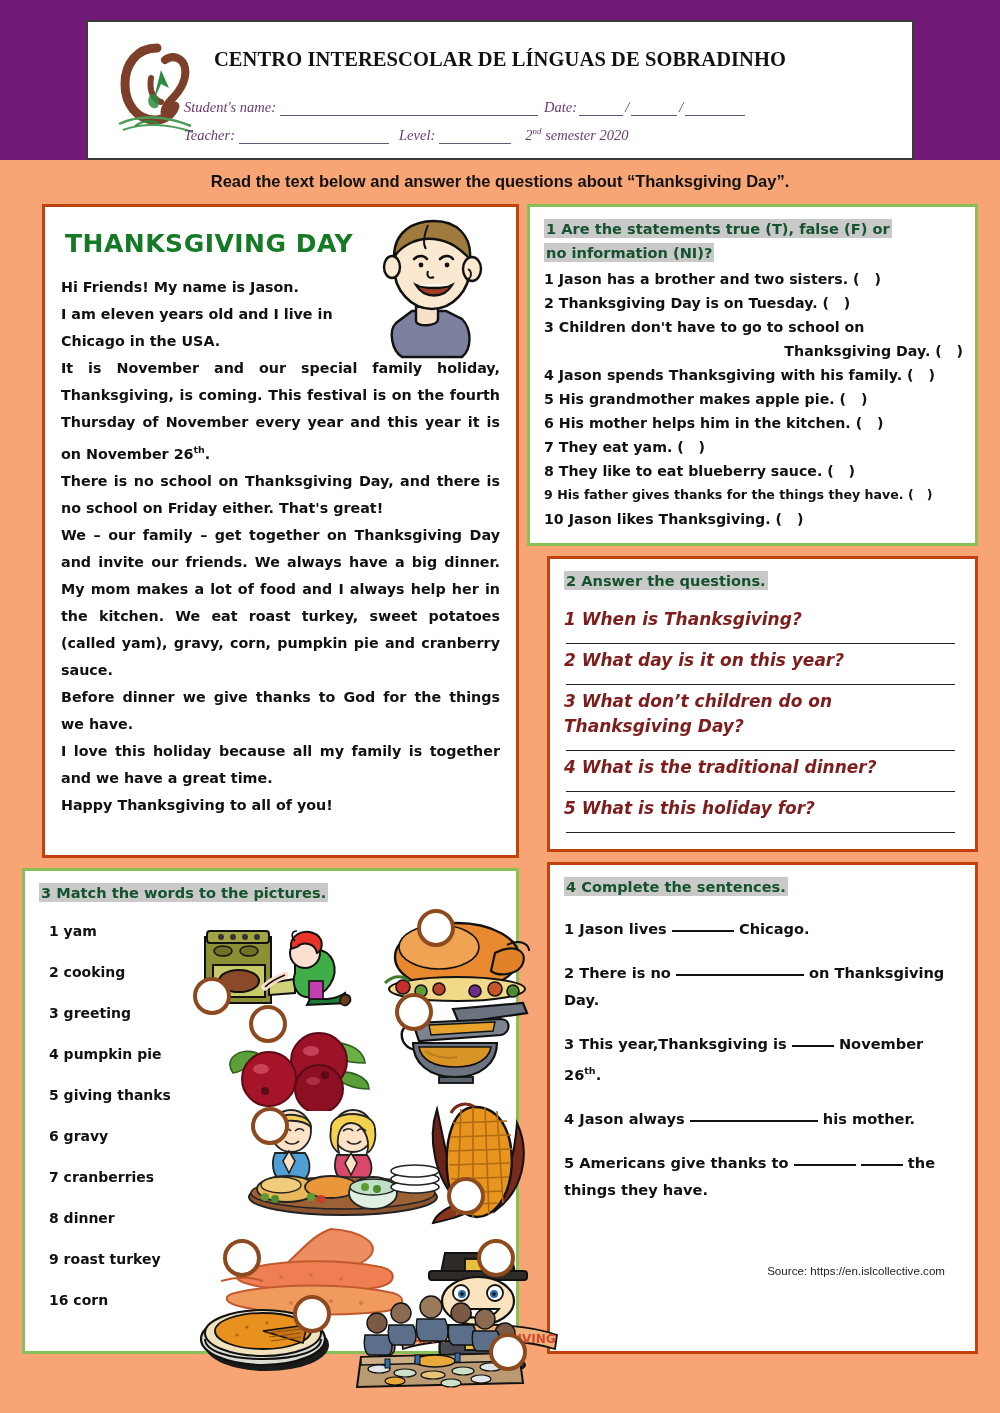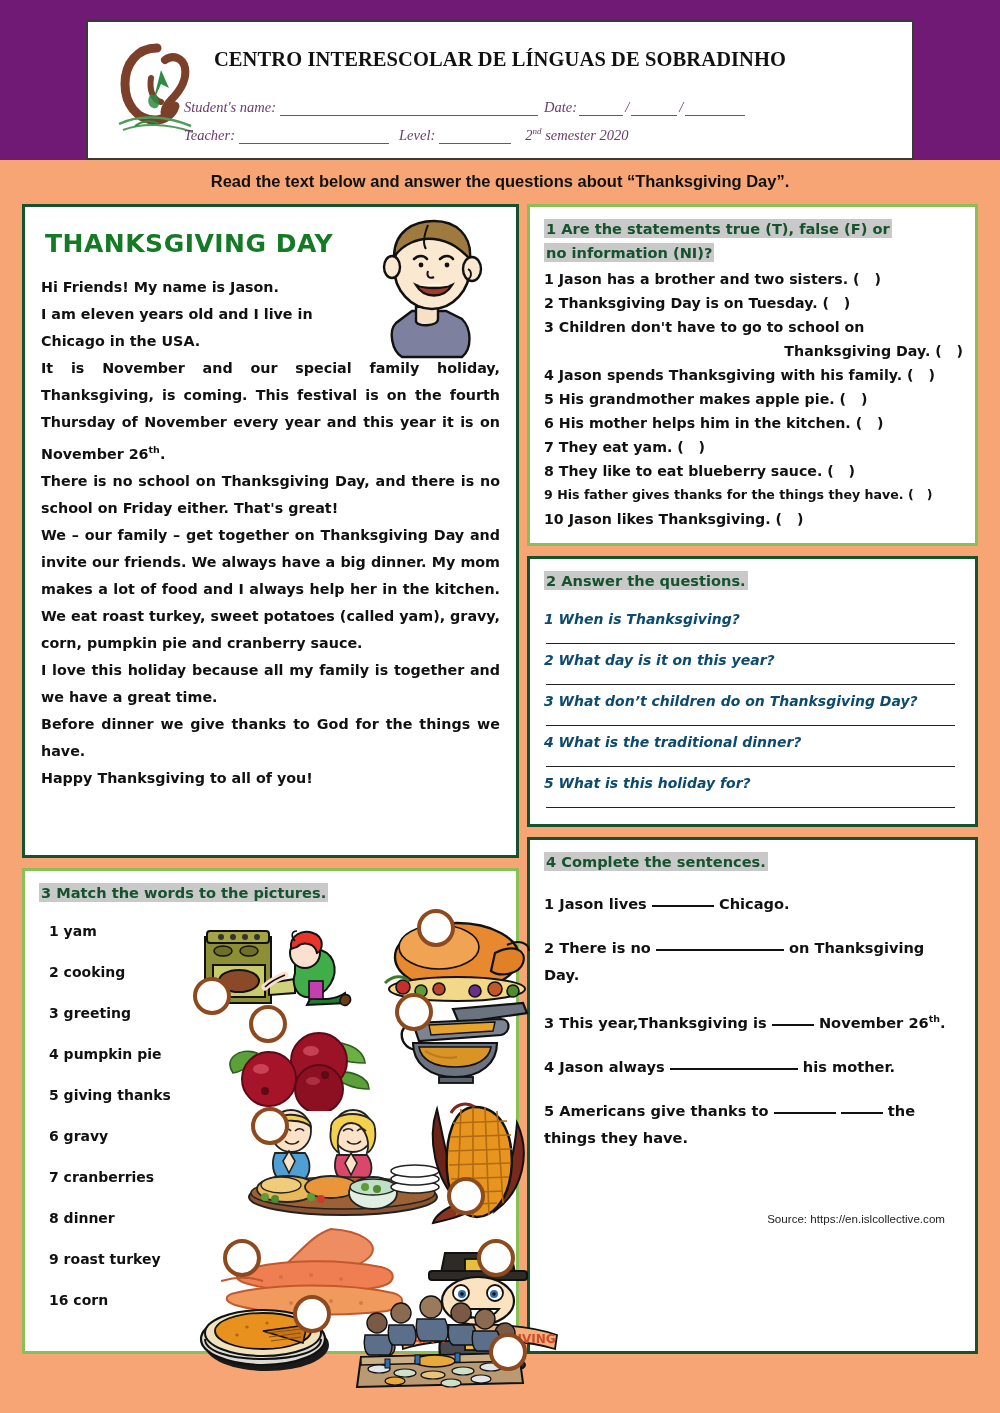--- a/index.html
+++ b/index.html
@@ -53,21 +53,21 @@
   
   .grid {
     display:grid;
     grid-template-columns:497px 1fr;
     gap:8px;
     padding:0 22px;
   }
   .col { display:flex; flex-direction:column; gap:10px; }
 
   .panel { background:#ffffff; }
-  .b-brown { border:3px solid #14532d; }
+  .b-brown { border:3px solid #c2410c;margin-left:20px; }
   .b-green { border:3px solid #88c057; }
 
   
   .reading { padding:14px 16px 12px 16px; position:relative; height:654px; }
   .read-title {
     font-family:"DejaVu Sans", sans-serif; font-weight:bold;
     font-size:25px; color:#157a25; letter-spacing:.5px;
     margin:8px 0 16px 4px;
   }
   .boy { position:absolute; right:22px; top:8px; width:118px; height:146px; }
@@ -94,21 +94,21 @@
              font-size:14.2px; color:#111; line-height:24px; margin-top:2px; }
   .tf-list div { white-space:pre-wrap; }
   .tf-small { font-size:12.6px; }
   .indent { padding-left:14px;text-align:right; }
 
   
   .q-list { margin-top:14px; }
   .q-item { margin-bottom:2px; }
   .q-text {
     font-family:"DejaVu Sans", sans-serif; font-style:italic; font-weight:600;
-    font-size:14px; color:#0c4a6e; line-height:25px;
+    font-size:17px; color:#7f1d1d; line-height:25px;
   }
   .answer-rule { border-bottom:1.6px solid #222; height:12px; margin:0 8px 4px 2px; }
 
   
   .match-body { position:relative; height:430px; }
   .word-col {
     font-family:"DejaVu Sans", sans-serif; font-weight:600; font-size:14px;
     color:#111; width:150px; padding-left:10px; padding-top:14px;
   }
   .word-col div { height:41px; }
@@ -206,22 +206,22 @@
         </svg>
       </div>
 
       <div class="passage">
         <p>Hi Friends! My name is Jason.</p>
         <p>I am eleven years old and I live in</p>
         <p>Chicago in the USA.</p>
         <p class="just"><span>It is November and our special family holiday, Thanksgiving, is coming. This festival is on the fourth Thursday of November every year and this year it is on November 26</span><sup>th</sup><span>.</span></p>
         <p class="just">There is no school on Thanksgiving Day, and there is no school on Friday either. That's great!</p>
         <p class="just">We – our family – get together on Thanksgiving Day and invite our friends. We always have a big dinner. My mom makes a lot of food and I always help her in the kitchen. We eat roast turkey, sweet potatoes (called yam), gravy, corn, pumpkin pie and cranberry sauce.</p>
+        <p class="just">Before dinner we give thanks to God for the things we have.</p>
         <p class="just">I love this holiday because all my family is together and we have a great time.</p>
-        <p class="just">Before dinner we give thanks to God for the things we have.</p>
         <p>Happy Thanksgiving to all of you!</p>
       </div>
     </div>
 
     <div class="panel b-green ex">
       <div class="ex-head-wrap">
         <span class="ex-head">3 Match the words to the pictures.</span>
       </div>
 
       <div class="match-body">

